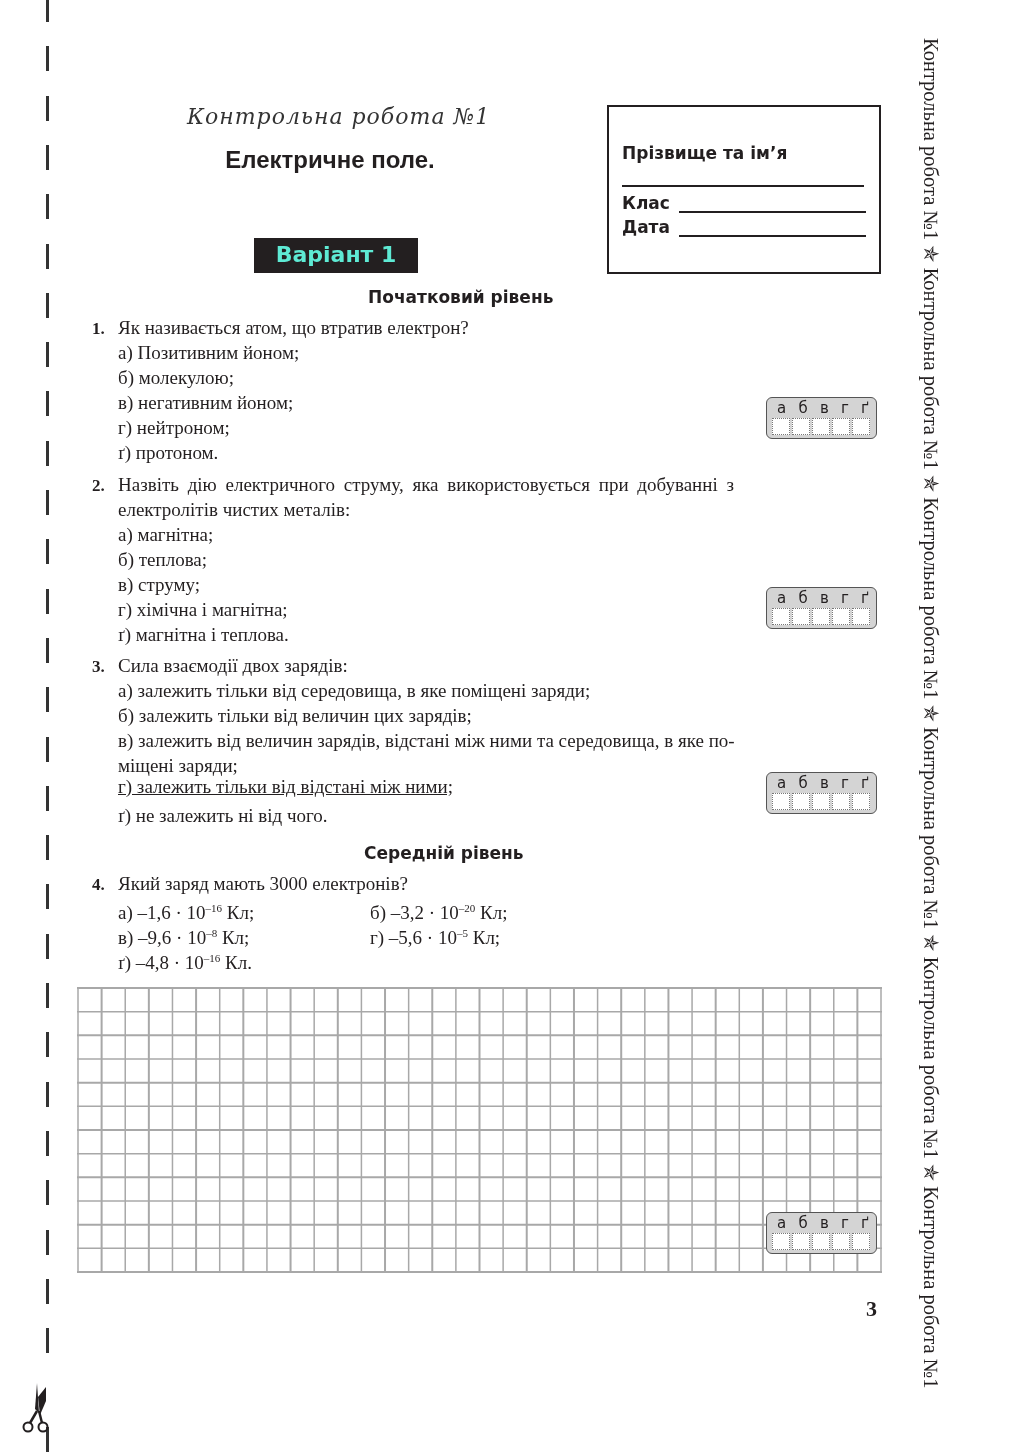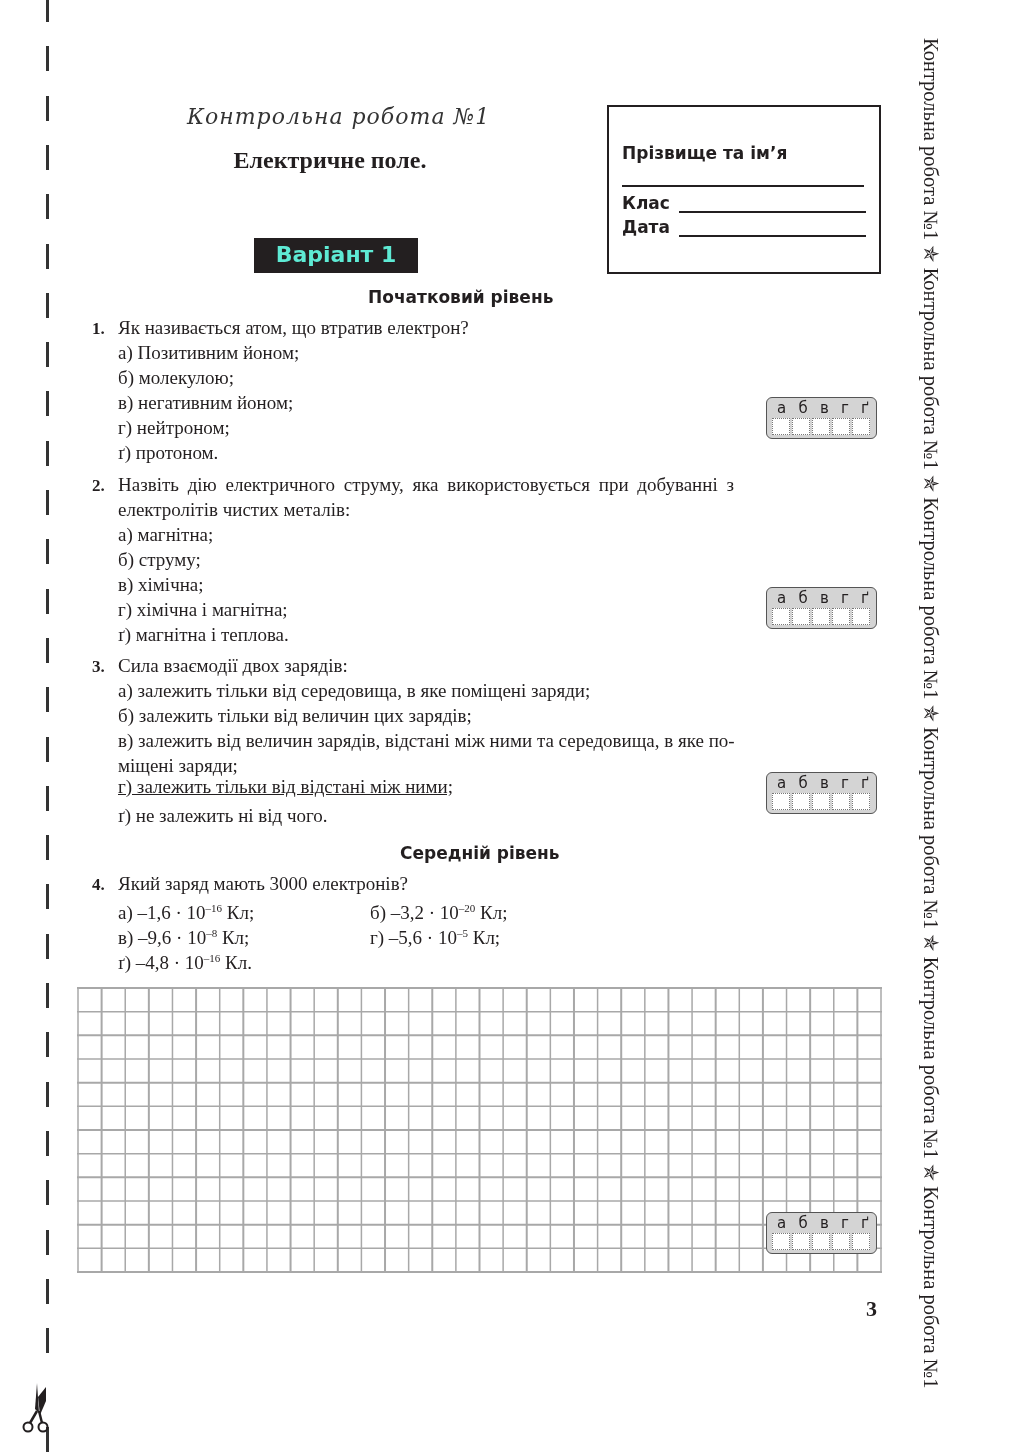--- a/index.html
+++ b/index.html
@@ -1,21 +1,21 @@
 <!DOCTYPE html>
 <html><head>
 <meta charset="utf-8">
 <style>
   html,body{margin:0;padding:0;background:#fff;}
   body{width:1010px;height:1453px;position:relative;overflow:hidden;font-family:"Liberation Serif","DejaVu Serif",serif;color:#231f20;}
   .cutline{position:absolute;left:46px;top:0;width:3px;height:1453px;}
   .cutline i{position:absolute;left:0;width:2.5px;height:25px;background:#333;}
   .scissors{position:absolute;left:22px;top:1383px;width:30px;height:52px;}
   .series{position:absolute;left:187px;top:104px;font-family:"DejaVu Serif",serif;font-size:22px;letter-spacing:1px;font-weight:normal;color:#333;font-style:italic;}
-  .title{position:absolute;left:160px;top:142px;width:340px;text-align:center;font-family:Liberation Serif, serif;font-weight:bold;font-size:24px;line-height:36px;color:#231f20;}
+  .title{position:absolute;left:160px;top:142px;width:340px;text-align:center;font-family:Liberation Sans, sans-serif;font-weight:bold;font-size:24px;line-height:36px;color:#231f20;}
   .variant{position:absolute;left:254px;top:238px;width:164px;height:35px;background:#231f20;color:#5eead4;font-family:"DejaVu Sans",sans-serif;font-size:22px;font-weight:bold;text-align:center;line-height:33px;}
   .namebox{position:absolute;left:607px;top:105px;width:270px;height:165px;border:2px solid #231f20;font-family:"DejaVu Sans",sans-serif;font-weight:bold;font-size:17px;}
   .nb-label{position:absolute;left:13px;}
   .nb-line{position:absolute;height:2px;background:#231f20;}
   .level{position:absolute;font-family:"DejaVu Sans",sans-serif;font-weight:bold;font-size:17px;}
   .q{position:absolute;left:92px;font-size:19px;line-height:25px;}
   .qnum{position:absolute;left:0;font-weight:bold;font-size:17px;}
   .qtext{position:absolute;left:26px;white-space:nowrap;}
   .opt{position:absolute;left:26px;white-space:nowrap;}
   .ans{position:absolute;width:111px;height:42px;background:#d4d4d4;border:1.5px solid #555;border-radius:6px;box-sizing:border-box;}
@@ -112,22 +112,22 @@
       <span></span>
       <span></span>
     </div>
   </div>
 
 <div class="q" style="top:472px;">
   <span class="qnum" style="top:1px;">2.</span>
   <span class="qtext" style="top:0;word-spacing:4px;">Назвіть дію електричного струму, яка використовується при добуванні з</span>
   <span class="opt" style="top:25px;">електролітів чистих металів:</span>
   <span class="opt" style="top:50px;">а) магнітна;</span>
-  <span class="opt" style="top:75px;">б) струму;</span>
-  <span class="opt" style="top:100px;">в) хімічна;</span>
+  <span class="opt" style="top:75px;">б) теплова;</span>
+  <span class="opt" style="top:100px;">в) струму;</span>
   <span class="opt" style="top:125px;">г) хімічна і магнітна;</span>
   <span class="opt" style="top:150px;">ґ) магнітна і теплова.</span>
 </div>
 <div class="ans" style="left:766px;top:587px;">
     <div class="letters">
       <span>а</span>
       <span>б</span>
       <span>в</span>
       <span>г</span>
       <span>ґ</span>
@@ -161,21 +161,21 @@
     </div>
     <div class="boxes">
       <span></span>
       <span></span>
       <span></span>
       <span></span>
       <span></span>
     </div>
   </div>
 
-<div class="level" style="left:400px;top:843px;">Середній рівень</div>
+<div class="level" style="left:364px;top:843px;">Середній рівень</div>
 
 <div class="q" style="top:871px;">
   <span class="qnum" style="top:1px;">4.</span>
   <span class="qtext" style="top:0;">Який заряд мають 3000 електронів?</span>
   <span class="opt" style="top:25px;left:26px;"><span>а) –1,6 · 10</span><sup>–16</sup><span> Кл;</span></span>
   <span class="opt" style="top:25px;left:278px;text-align:center;"><span>б) –3,2 · 10</span><sup>–20</sup><span> Кл;</span></span>
   <span class="opt" style="top:50px;left:26px;"><span>в) –9,6 · 10</span><sup>–8</sup><span> Кл;</span></span>
   <span class="opt" style="top:50px;left:278px;"><span>г) –5,6 · 10</span><sup>–5</sup><span> Кл;</span></span>
   <span class="opt" style="top:75px;left:26px;"><span>ґ) –4,8 · 10</span><sup>–16</sup><span> Кл.</span></span>
 </div>

